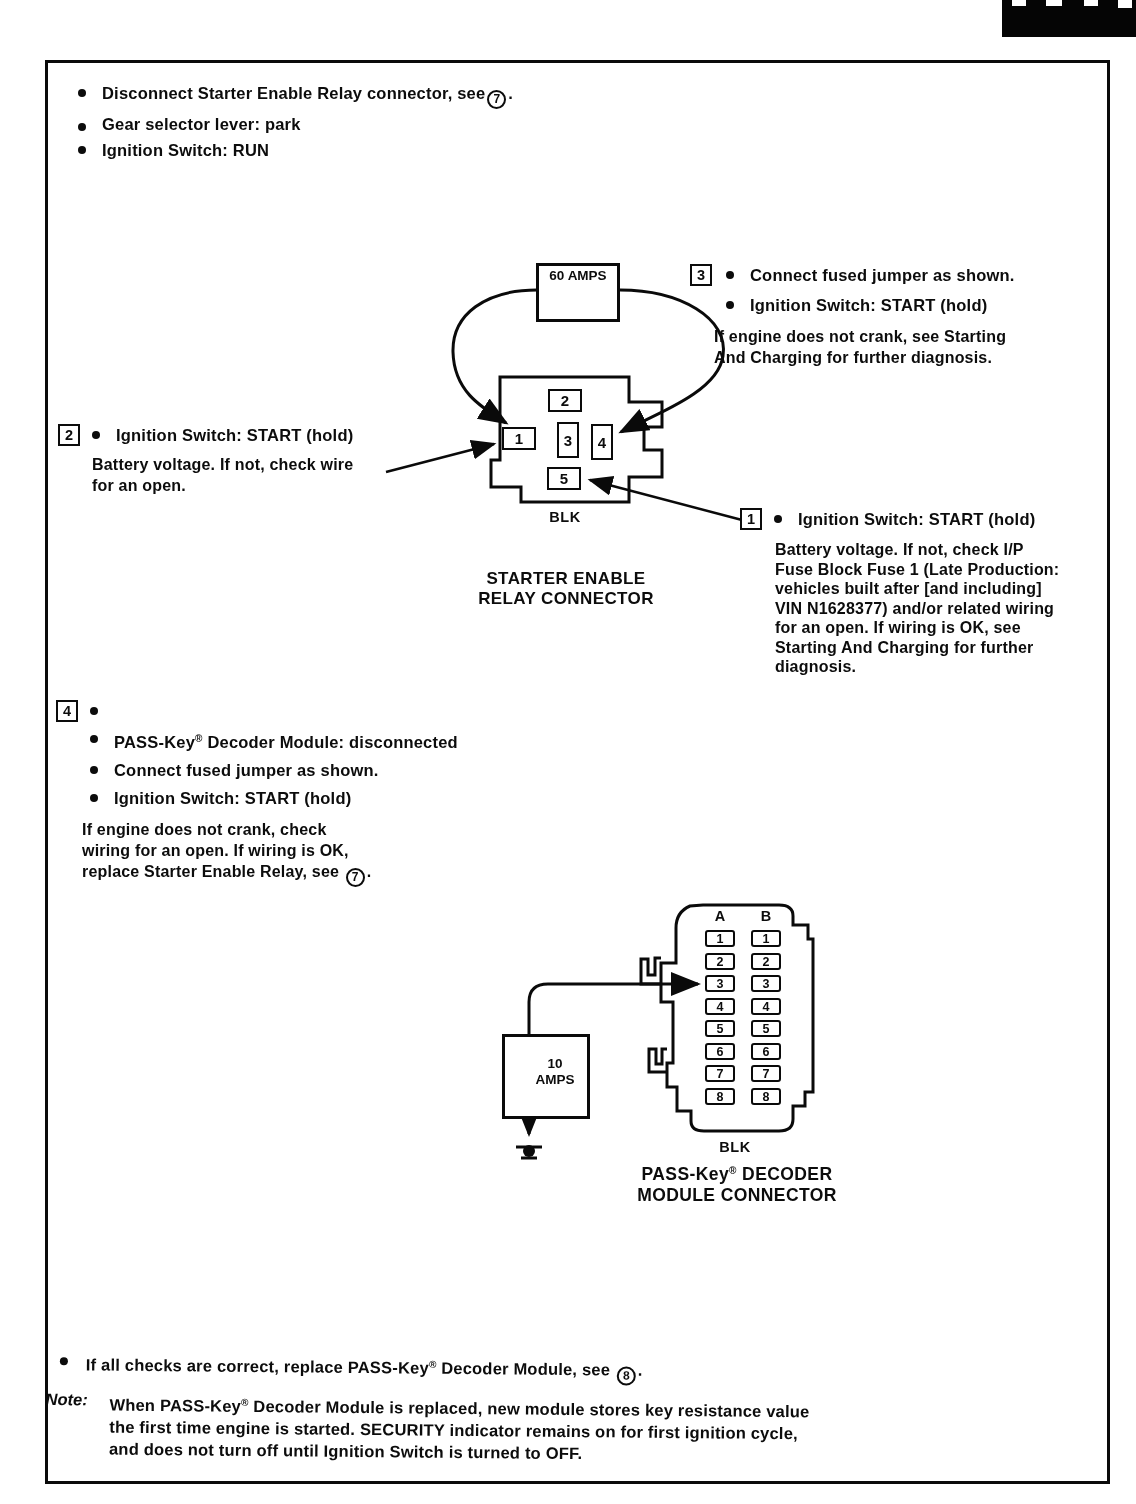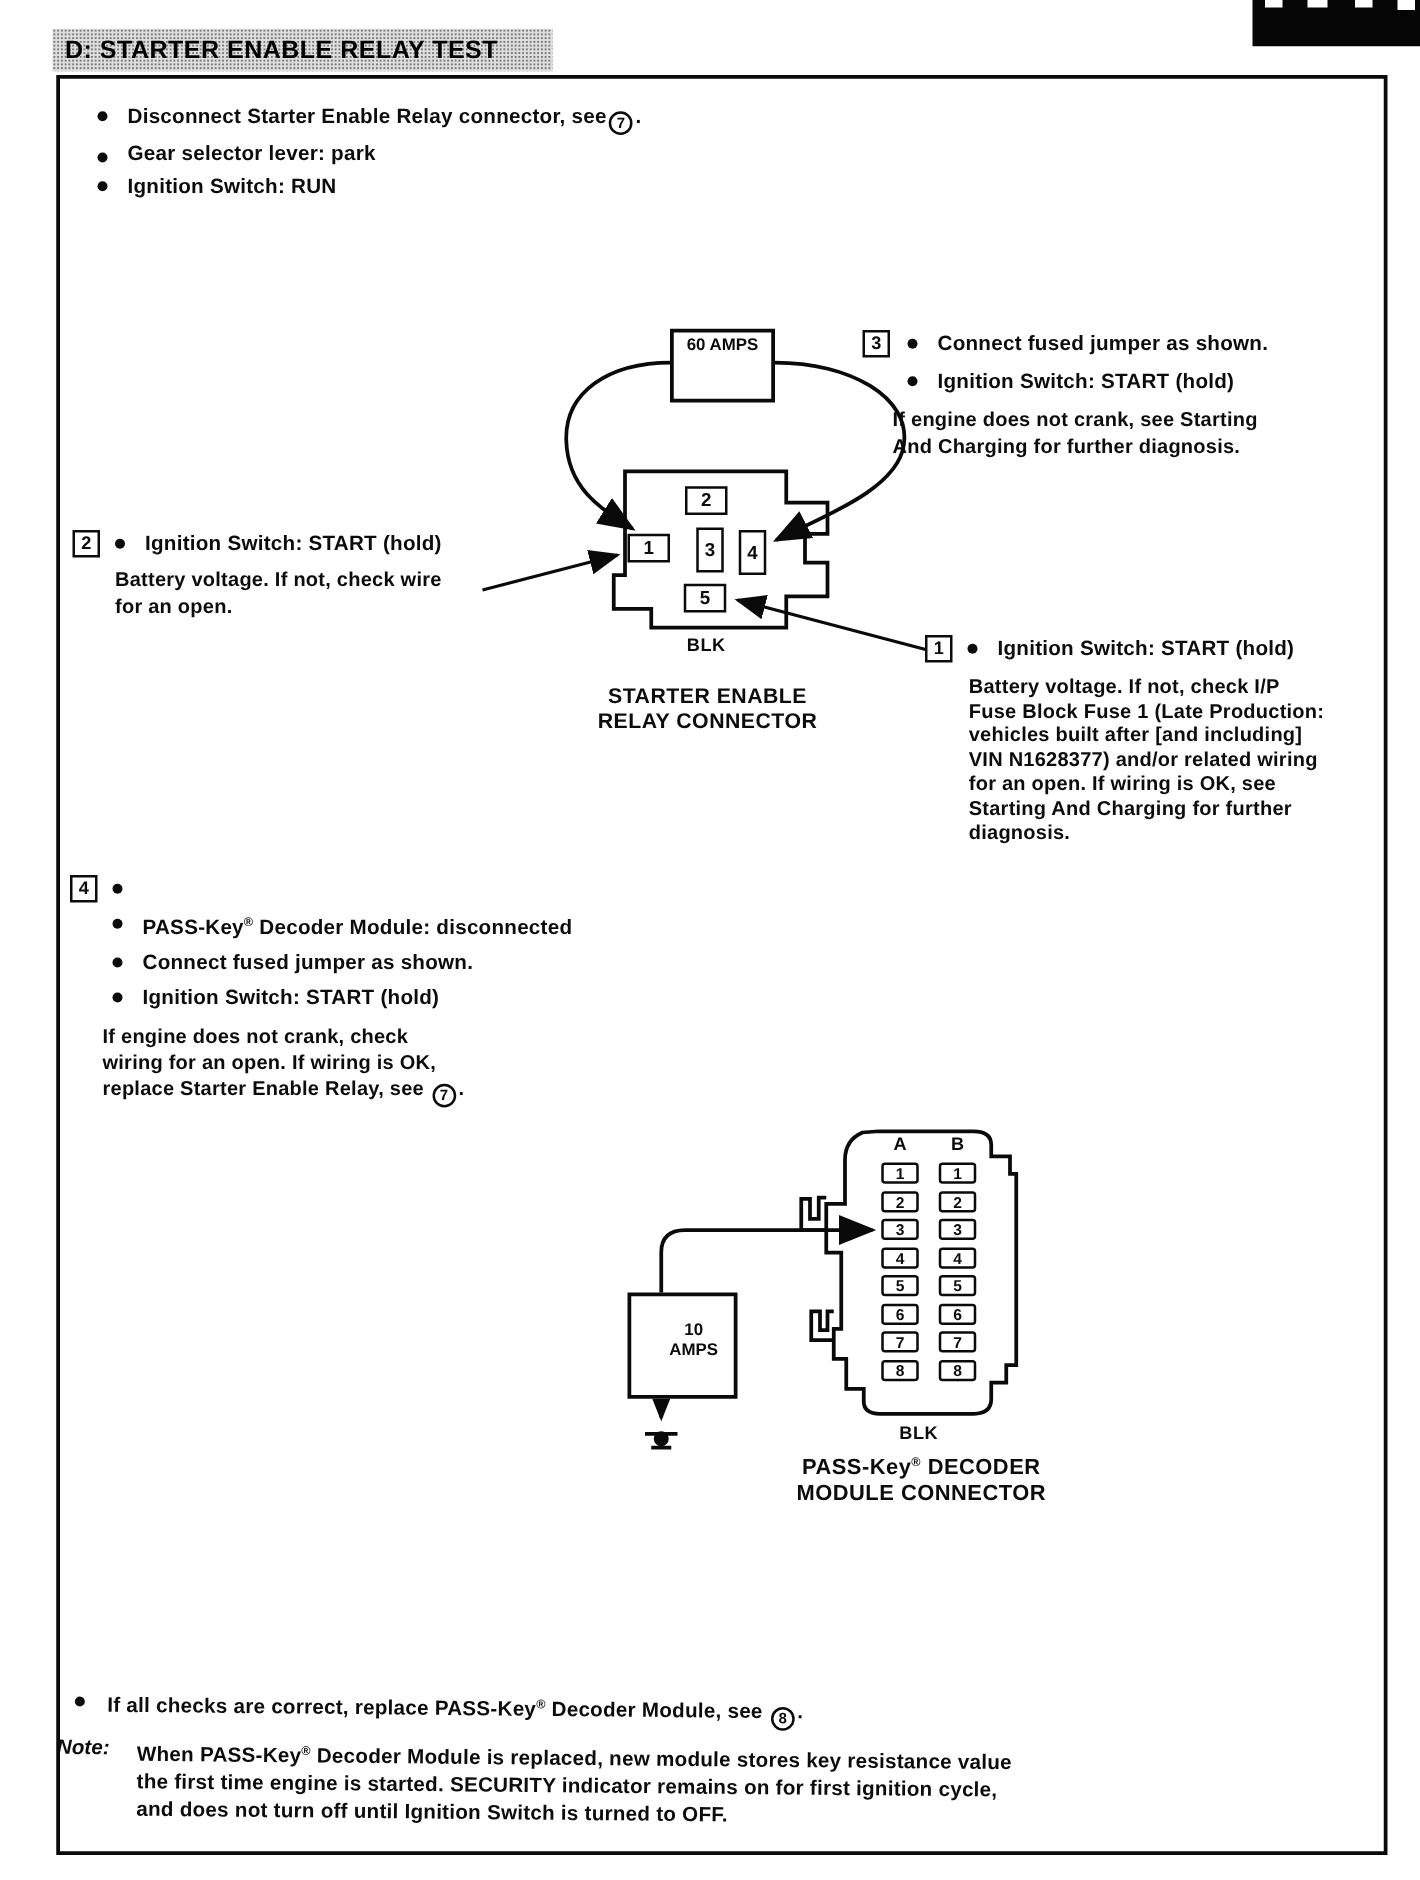--- a/index.html
+++ b/index.html
@@ -61,23 +61,20 @@
 
 <div class="page">
 
   <div class="abs corner-tab">
     <span class="nick" style="left:10px;"></span>
     <span class="nick" style="left:44px; width:16px;"></span>
     <span class="nick" style="left:82px;"></span>
     <span class="nick" style="left:116px; height:8px;"></span>
   </div>
 
-  <div class="abs title-bar">
-    <span>D: STARTER ENABLE RELAY TEST</span>
-  </div>
 
   <div class="abs content-box"></div>
 
   <svg class="overlay" viewBox="0 0 1136 1504">
     <defs>
       <marker id="ah" markerWidth="12" markerHeight="10" refX="9" refY="4" orient="auto">
         <path d="M0,0 L10,4 L0,8 Z" fill="#0a0a0a"></path>
       </marker>
     </defs>
 
@@ -159,21 +156,21 @@
     </div>
   </div>
 
   <div class="pin" style="left:502px; top:427px; width:34px; height:23px;">1</div>
   <div class="pin" style="left:548px; top:389px; width:34px; height:23px;">2</div>
   <div class="pin" style="left:557px; top:422px; width:22px; height:36px;">3</div>
   <div class="pin" style="left:591px; top:424px; width:22px; height:36px;">4</div>
   <div class="pin" style="left:547px; top:467px; width:34px; height:23px;">5</div>
 
   <div class="abs wire-label" style="left:525px; top:509px; width:80px;">BLK</div>
-  <div class="abs diagram-caption" style="left:470px; top:547px; width:192px;">
+  <div class="abs diagram-caption" style="left:470px; top:569px; width:192px;">
     <div>STARTER ENABLE</div>
     <div>RELAY CONNECTOR</div>
   </div>
 
   <div class="abs" style="left:740px; top:508px; width:350px;">
     <div class="brow">
       <span class="numbox">1</span>
       <span class="dot" style="margin-left:12px;"></span>
       <span class="btext" style="margin-left:16px;">Ignition Switch: START (hold)</span>
     </div>

